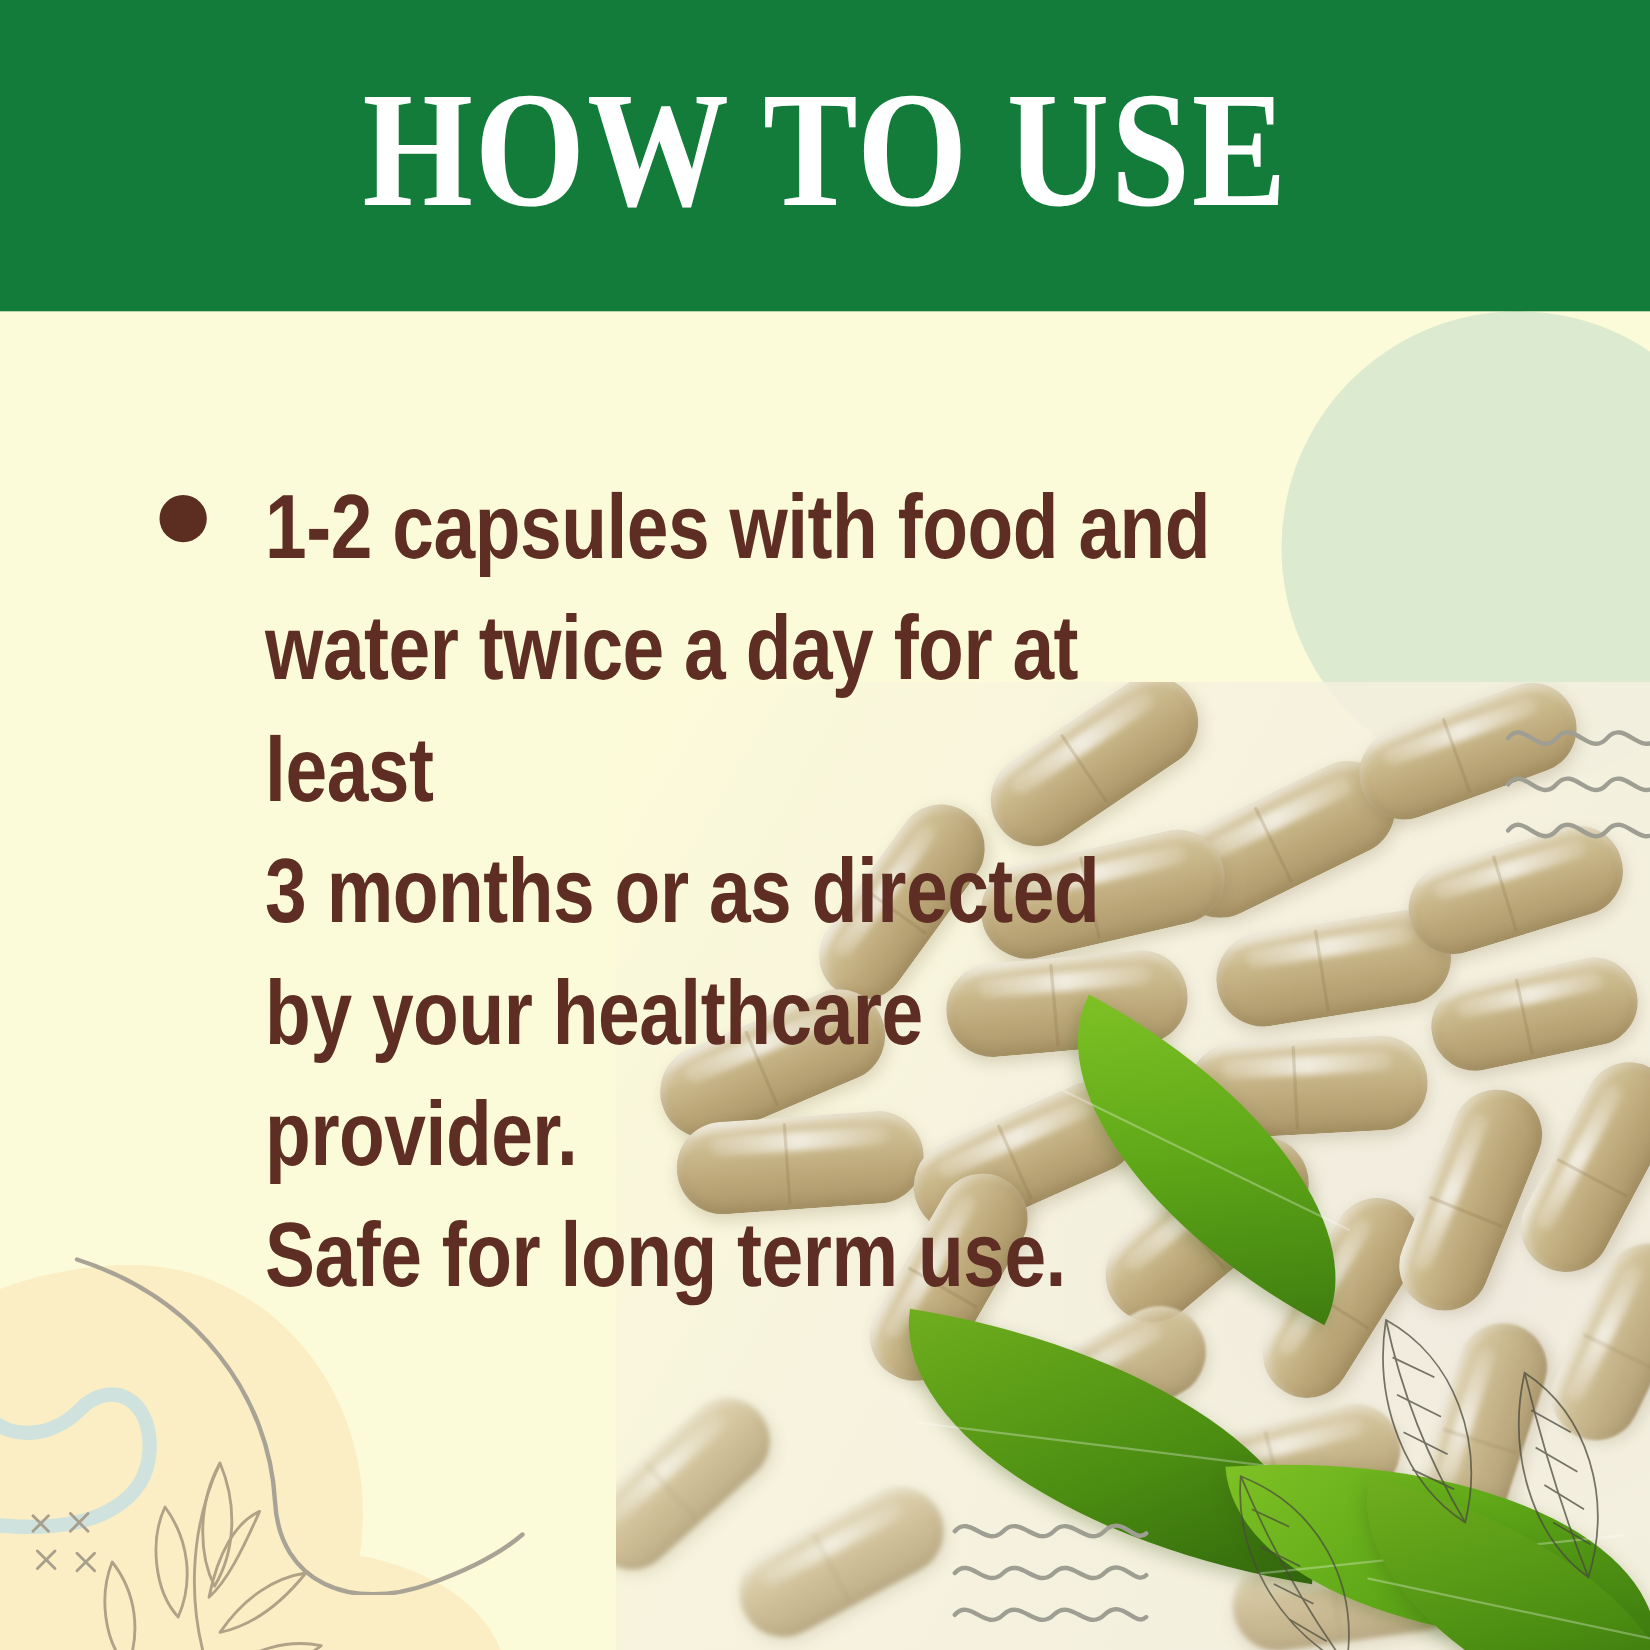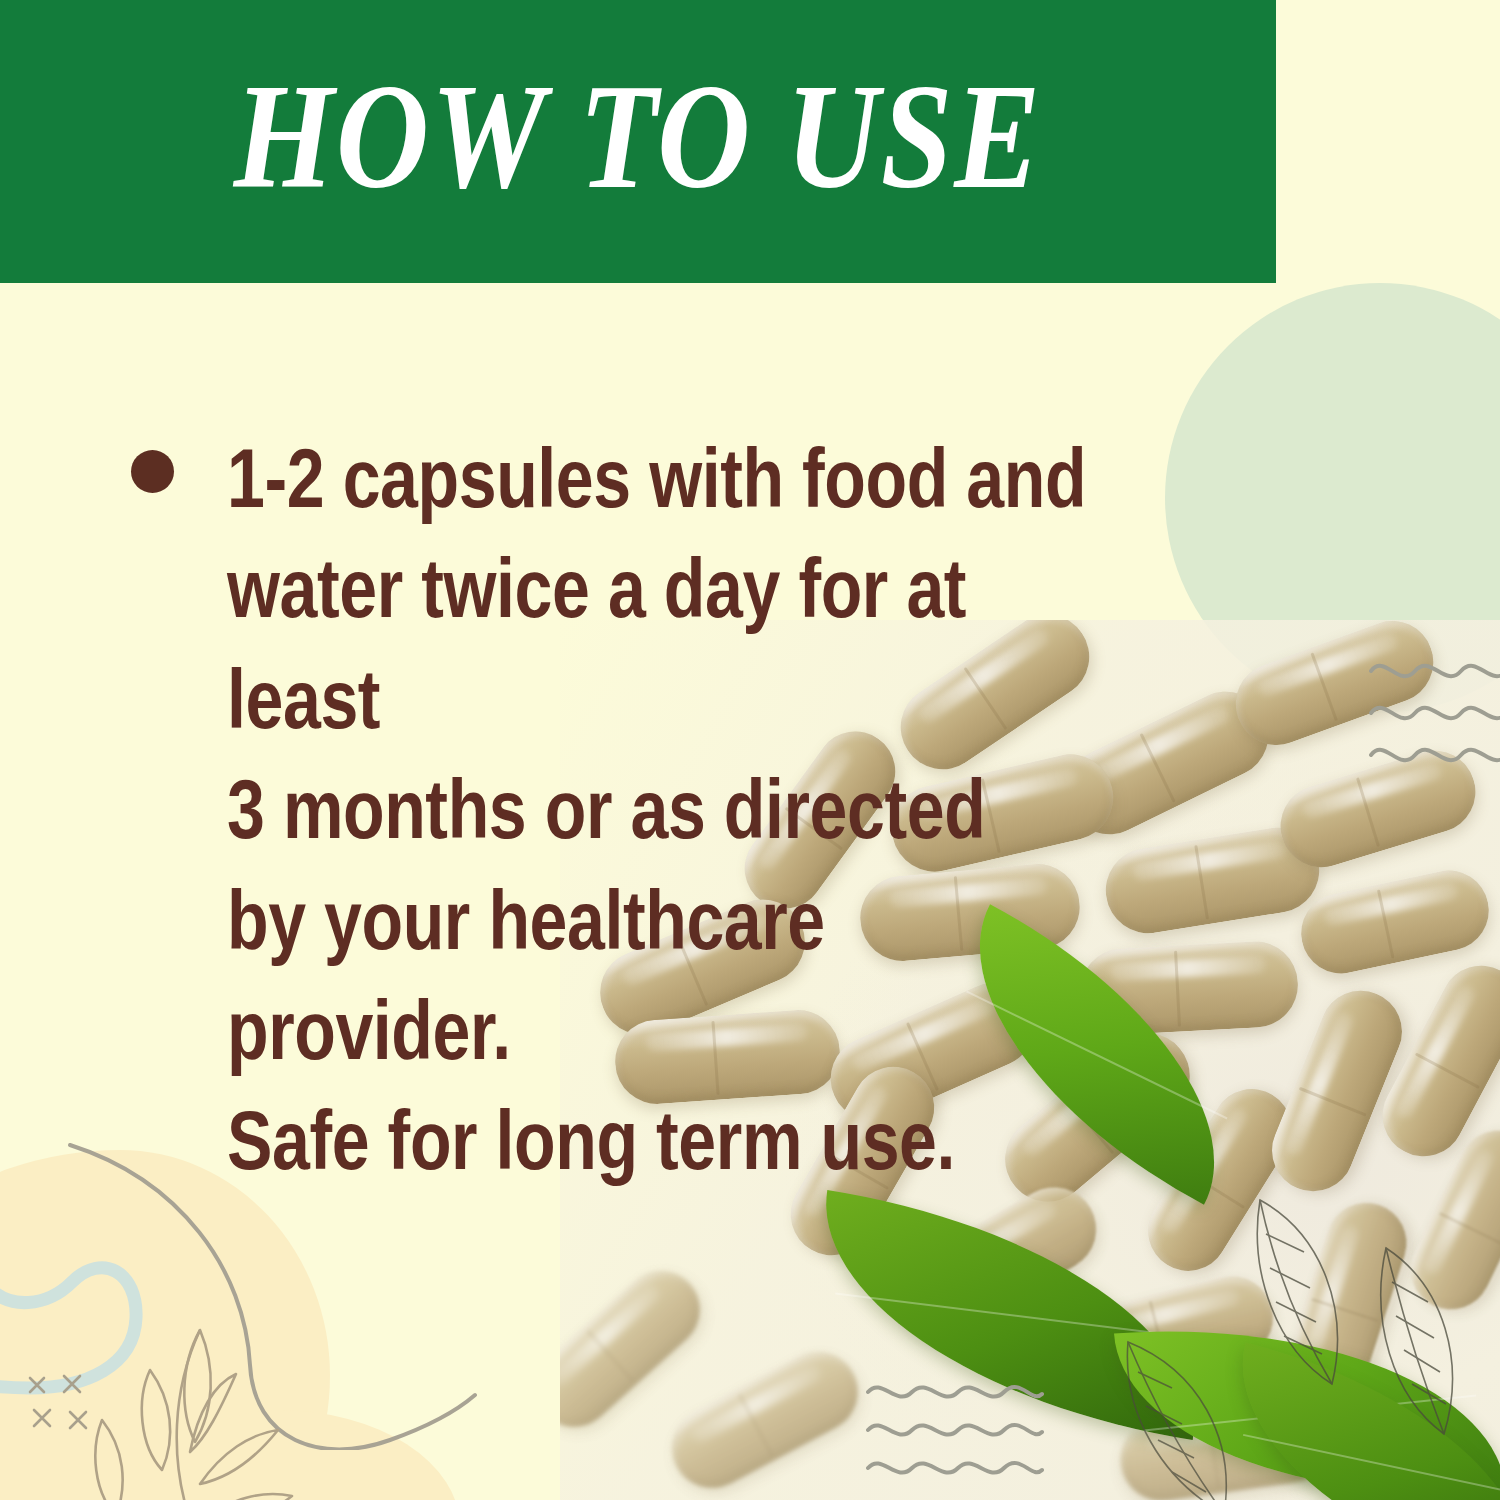--- a/index.html
+++ b/index.html
@@ -142,44 +142,43 @@
   
   .curve-gray { position: absolute; left: 60px; top: 1140px; }
   
   .curve-teal { position: absolute; left: -110px; top: 1210px; }
 
   
   .banner {
     position: absolute;
     left: 0;
     top: 0;
-    width: 1276px;
+    width: 1500px;
     height: 283px;
     background: #137c3b;
     display: flex;
     align-items: center;
     justify-content: center;
-    font-style: italic;
   }
   .banner-title {
     color: #ffffff;
     font-family: "Liberation Serif", "DejaVu Serif", serif;
     font-weight: bold;
     font-size: 150px;
     line-height: 1;
     letter-spacing: 2px;
     transform: scaleX(0.86) translateY(-6px);
     transform-origin: center;
     white-space: nowrap;
   }
 
   
   .body-block {
     position: absolute;
-    left: 131px;
+    left: 145px;
     top: 424px;
     width: 1150px;
     display: flex;
     align-items: flex-start;
     justify-content: center;
   }
   .bullet-dot {
     width: 43px;
     height: 43px;
     border-radius: 50%;

